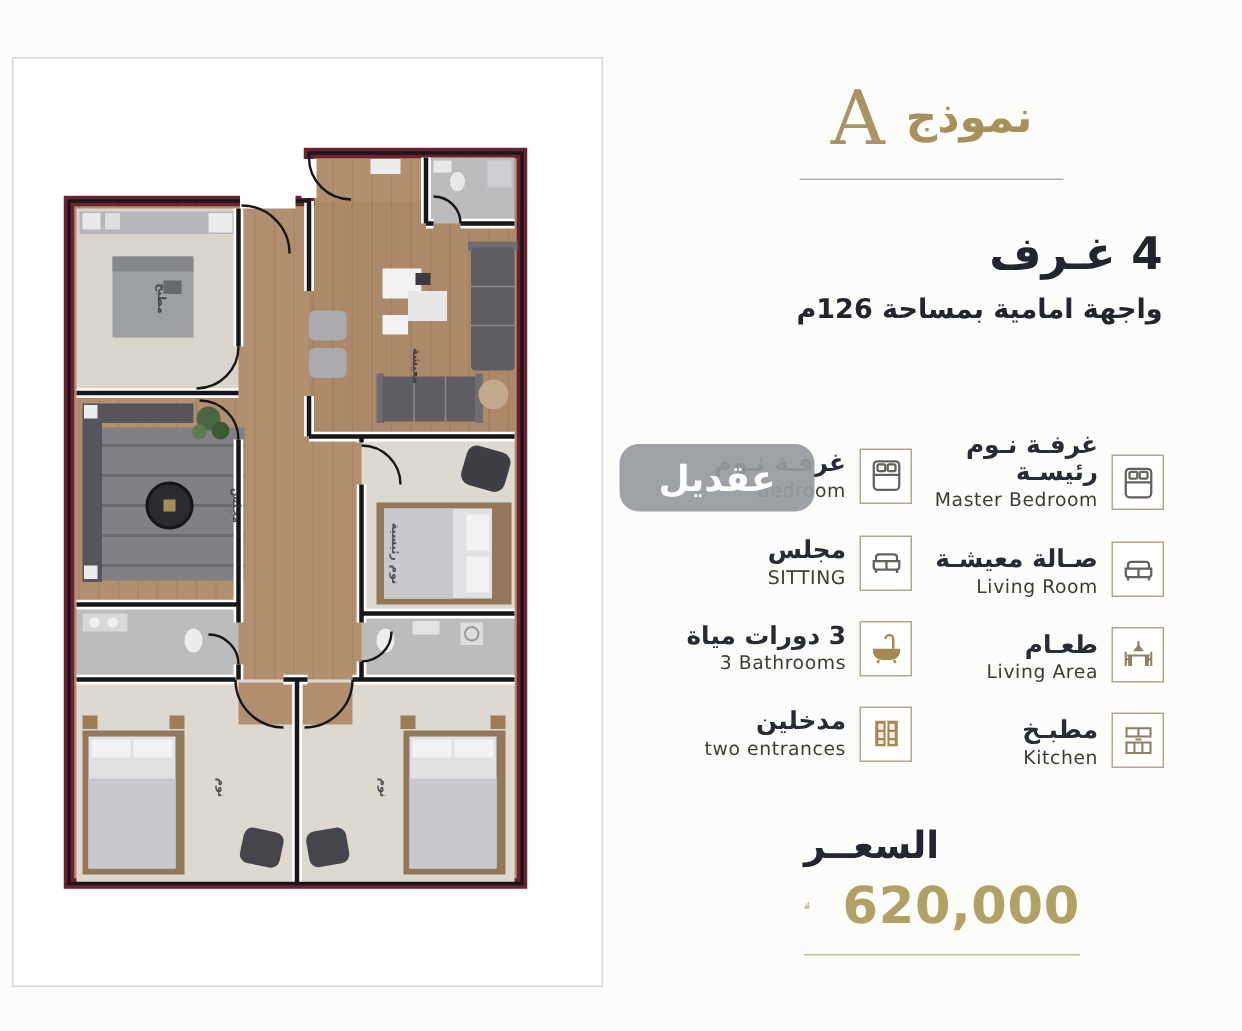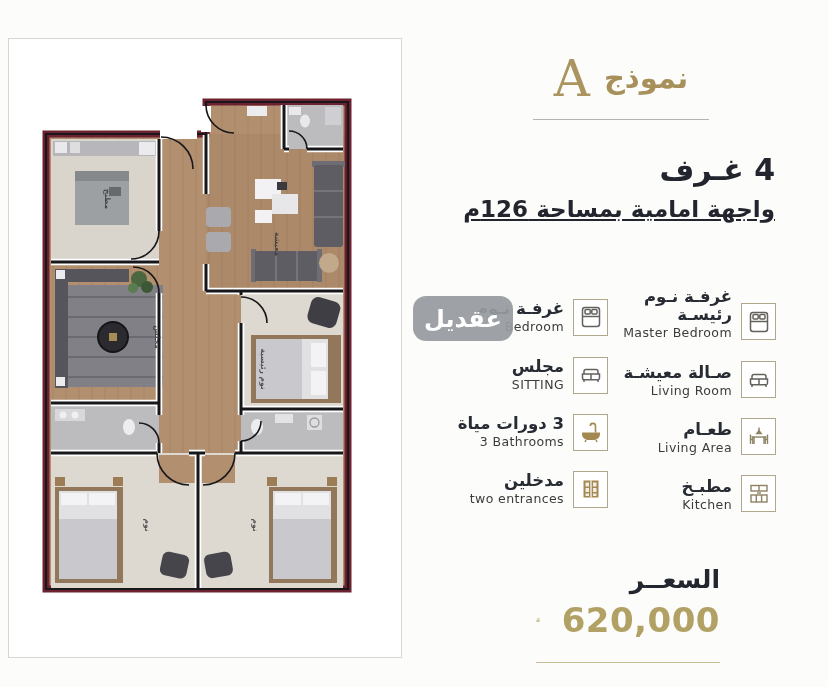--- a/index.html
+++ b/index.html
@@ -14,38 +14,38 @@
   .doorArc{stroke:#17171a;stroke-width:1.6;fill:none;}
   .plan-label{font:700 7.5px "DejaVu Sans",sans-serif;fill:#2f2f35;opacity:.8;text-anchor:middle;}
   
   .title-block{position:absolute;left:533px;top:54px;width:176px;display:flex;
                justify-content:center;align-items:flex-end;gap:14px;}
   .model-letter{font-family:"DejaVu Serif",serif;font-size:50px;line-height:1;color:#ab945f;}
   .model-word{font-size:29px;font-weight:700;color:#a8905a;padding-bottom:9px;}
   .title-divider{position:absolute;left:533px;top:119px;width:176px;height:1px;background:#b4b4b4;}
   .subtitle{position:absolute;right:53px;top:152px;text-align:right;color:#22252d;direction:rtl;}
   .subtitle .rooms{font-size:30px;font-weight:700;}
-  .subtitle .facade{font-size:23px;font-weight:700;margin-top:9px;text-decoration:underline;}
+  .subtitle .facade{font-size:18px;font-weight:700;margin-top:9px;}
   
   .feat{position:absolute;height:46px;display:flex;direction:rtl;align-items:center;gap:9px;}
   .feat .icon-box{flex:0 0 33px;width:33px;height:35px;border:1px solid #b1a78d;
                   display:flex;align-items:center;justify-content:center;background:#fff;}
   .feat .labels{text-align:right;line-height:1.1;}
   .feat .ar{font-size:16.5px;font-weight:700;color:#272b33;}
   .feat .en{direction:ltr;font-size:12.5px;color:#3b3d39;letter-spacing:.4px;margin-top:2px;}
   .col-right{left:618px;width:158px;align-items:flex-end;}
   .col-left{left:416px;width:192px;}
   
-  .price-block{position:absolute;left:536px;top:565px;width:184px;text-align:right;
-               border-bottom:1px solid #c8bd96;padding-bottom:22px;}
+  .price-block{position:absolute;left:536px;top:549px;width:184px;text-align:left;
+               border-bottom:1px solid #c8bd96;padding-bottom:12px;}
   .price-label{font-size:25px;font-weight:700;color:#23262e;direction:rtl;}
   .price-amount{margin-top:6px;display:flex;justify-content:center;align-items:center;gap:21px;}
   .price-amount .num{font-size:34px;font-weight:700;color:#b2a164;letter-spacing:.5px;}
   
-  .watermark{position:absolute;left:413px;top:296px;width:100px;height:45px;
+  .watermark{position:absolute;left:413px;top:296px;width:130px;height:45px;
              background:rgba(151,155,159,.93);border-radius:13px;display:flex;
              align-items:center;justify-content:center;z-index:6;}
   .watermark span{color:#ffffff;font-size:24px;font-weight:700;direction:rtl;}
 </style>
 </head>
 <body>
 
 <div class="page">
 
   <div class="plan-card">

